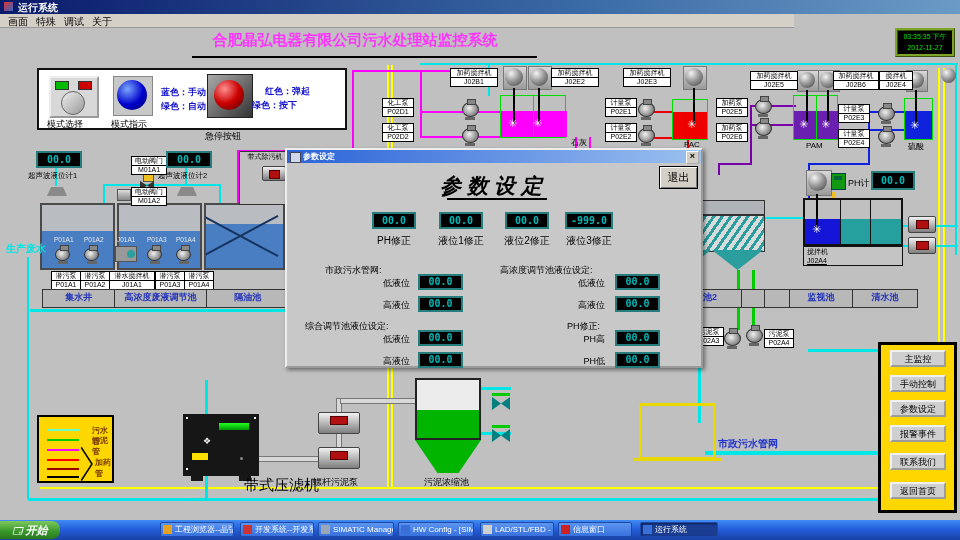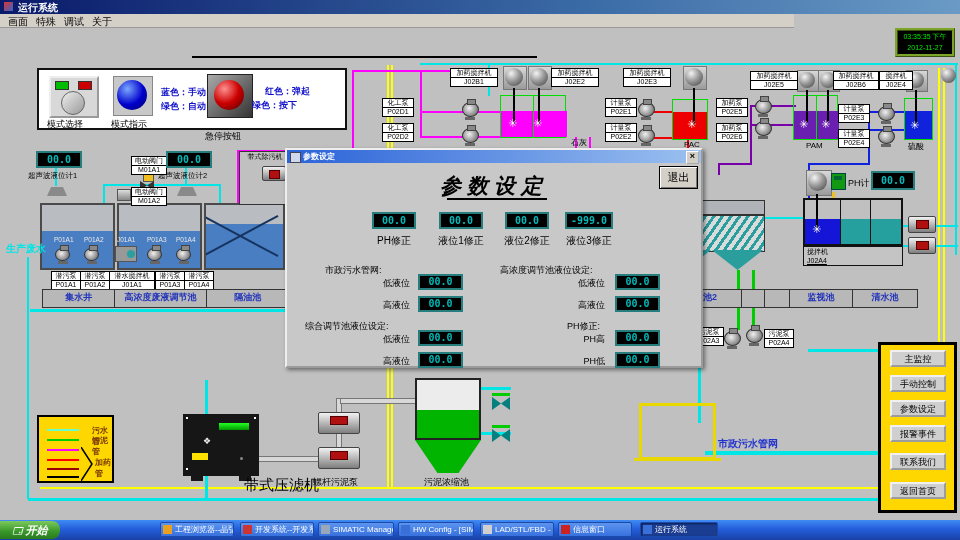--- a/index.html
+++ b/index.html
@@ -91,20 +91,21 @@
     <div class="abs" style="left:4px;top:2px;width:9px;height:9px;background:linear-gradient(135deg,#d33,#36c);"></div>
     <span class="abs" style="left:18px;top:1px;">运行系统</span>
   </div>
   <div id="menubar">
     <span style="left:8px;">画面</span>
     <span style="left:36px;">特殊</span>
     <span style="left:64px;">调试</span>
     <span style="left:92px;">关于</span>
   </div>
 
+  <div class="abs" style="left:200px;top:31px;width:310px;text-align:center;font-size:15px;font-weight:bold;color:#ff33ff;">合肥晶弘电器有限公司污水处理站监控系统</div>
   <div class="abs" style="left:192px;top:56px;width:345px;height:2px;background:#000;"></div>
   <div class="abs" style="left:895px;top:28px;width:60px;height:29px;background:#000;border:3px ridge #7ba428;box-sizing:border-box;color:#00ee00;font-size:7px;text-align:center;line-height:11px;">
     <div>03:35:35 下午</div>
     <div>2012-11-27</div>
   </div>
 
   <div id="clegend">
     <div class="abs" style="left:10px;top:6px;width:46px;height:38px;background:#d8d8d8;border:2px outset #eee;">
       <div class="abs" style="left:4px;top:3px;width:12px;height:7px;background:#00bb00;border:1px solid #333;"></div>
       <div class="abs" style="left:27px;top:3px;width:12px;height:7px;background:#cc0000;border:1px solid #333;"></div>

